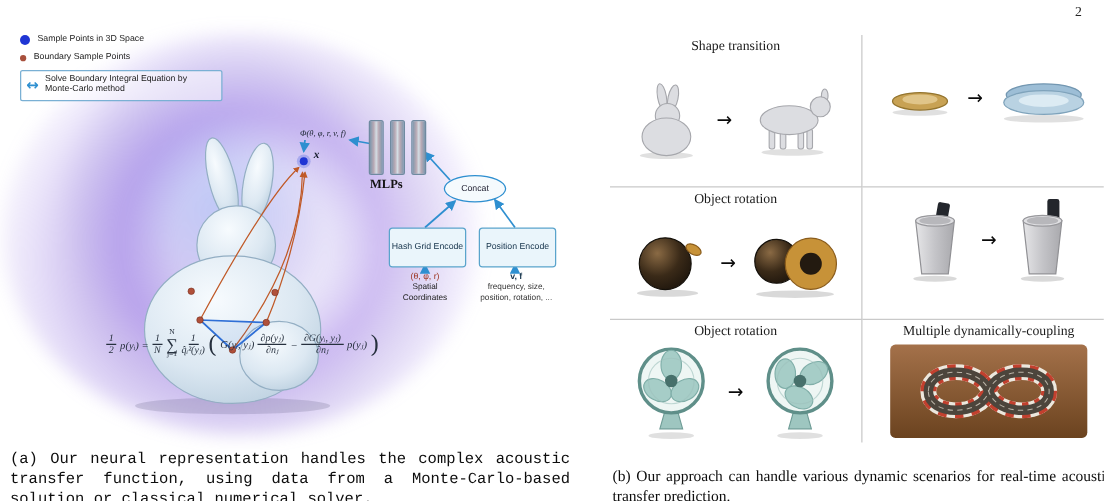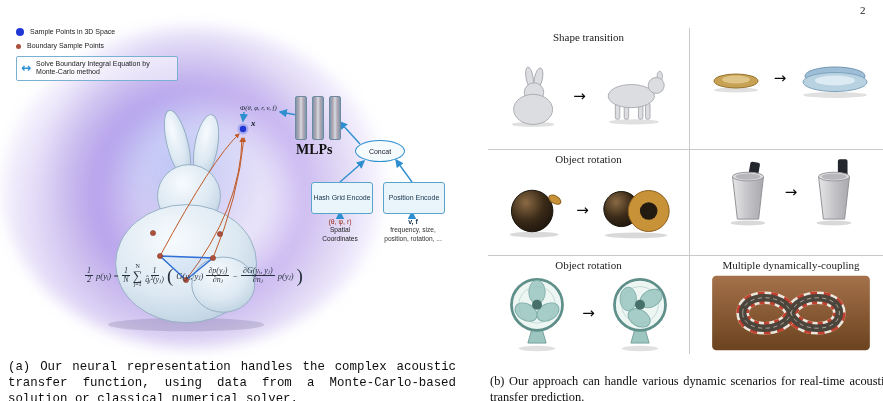--- a/index.html
+++ b/index.html
@@ -25,21 +25,21 @@
   .ltext{font-size:7px;color:#1b1b1b;line-height:1.25;}
   .lbox{display:flex;align-items:center;gap:5px;border:1px solid #7ab0d4;border-radius:2px;background:rgba(255,255,255,0.55);padding:3px 4px;width:152px;}
   .larrow{color:#2e8fd0;font-size:12px;font-weight:bold;font-family:"DejaVu Sans",sans-serif;line-height:1;}
 
   .phi{position:absolute;left:232px;top:96px;width:70px;font-size:6.8px;color:#18222e;font-family:"Liberation Serif","DejaVu Serif",serif;font-style:italic;}
   .xlab{position:absolute;left:243px;top:110px;font-size:9px;font-weight:bold;font-style:italic;color:#101826;}
 
   .mlps{position:absolute;left:287px;top:88px;display:flex;gap:5px;}
   .mbar{width:10px;height:42px;border:1px solid #6f8aa0;border-radius:2px;
     background:linear-gradient(90deg,#7d98ae 0%,#b9a9b4 30%,#d3dde4 50%,#b9a9b4 70%,#7d98ae 100%);}
-  .mlpslab{position:absolute;left:288px;top:134px;font-size:14px;font-weight:bold;color:#111;}
+  .mlpslab{position:absolute;left:288px;top:134px;font-size:10px;font-weight:bold;color:#111;}
 
   .concat{position:absolute;left:347px;top:132px;width:48px;height:20px;border:1.3px solid #2e8fd0;border-radius:50%;
     background:#f5fafd;display:flex;align-items:center;justify-content:center;font-size:7px;color:#223;font-family:"Liberation Sans","DejaVu Sans",sans-serif;}
   .ebox{position:absolute;width:58px;height:28px;border:1.2px solid #5aa4cc;border-radius:3px;background:#eaf5fb;
     display:flex;align-items:center;justify-content:center;text-align:center;font-size:7px;line-height:1.2;color:#14324a;
     font-family:"Liberation Sans","DejaVu Sans",sans-serif;padding:1px;}
   .ebox.hash{left:303px;top:174px;}
   .ebox.pos{left:375px;top:174px;}
   .sublab{position:absolute;text-align:center;font-family:"Liberation Sans","DejaVu Sans",sans-serif;font-size:6.6px;line-height:1.3;color:#222;}
   .sublab.spatial{left:294px;top:209px;width:76px;}

